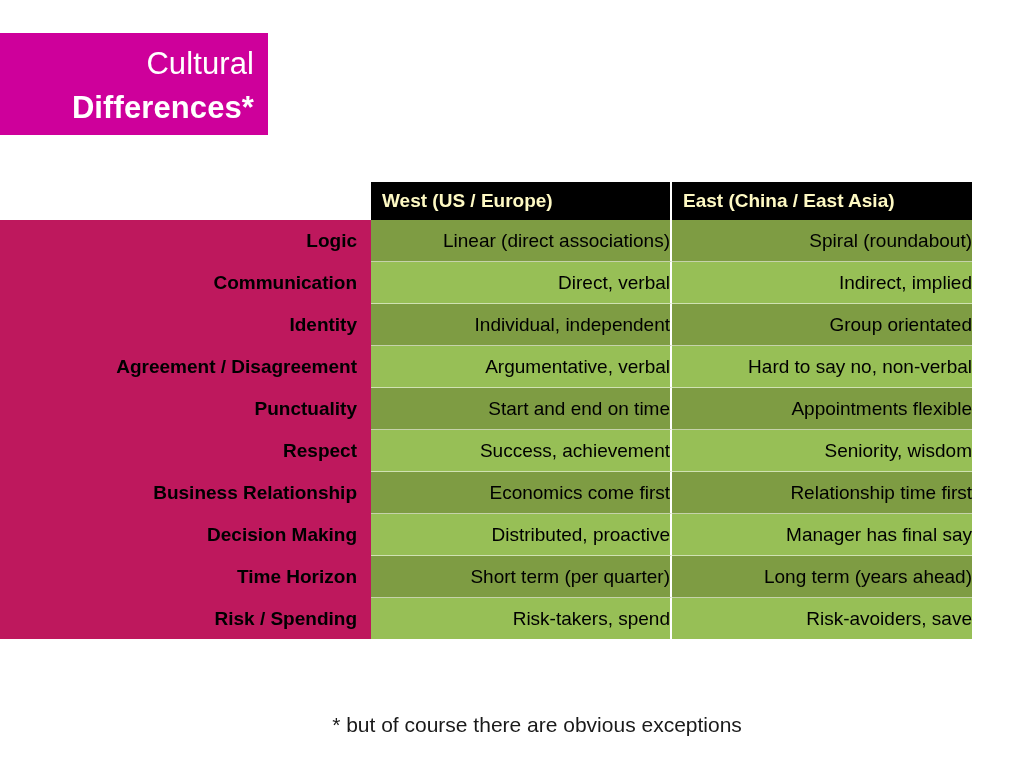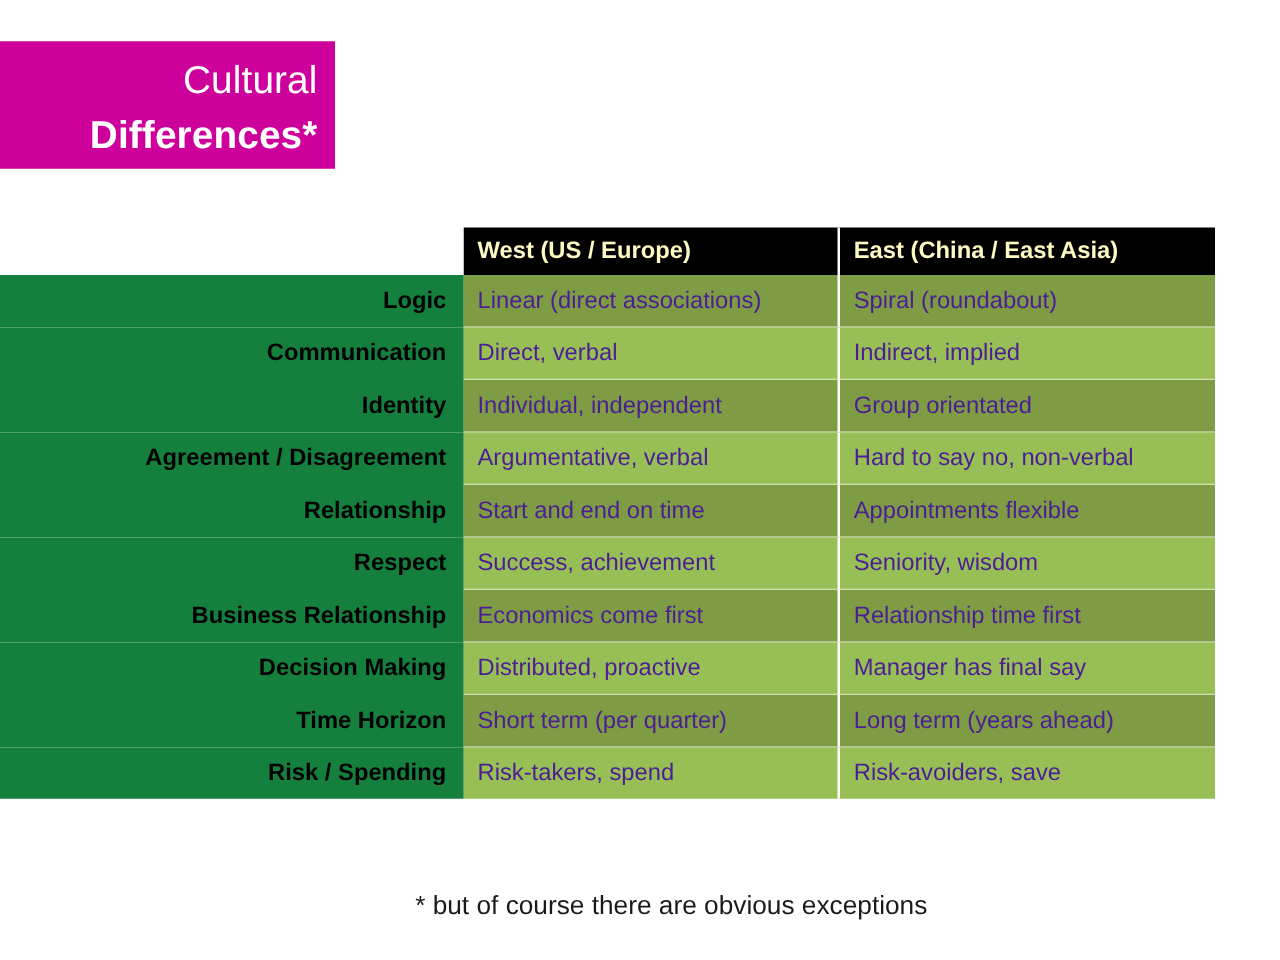--- a/index.html
+++ b/index.html
@@ -79,40 +79,40 @@
     padding: 0 0 0 11px;
     vertical-align: middle;
     text-align: left;
     white-space: nowrap;
     border-right: 2px solid #ffffff;
   }
   .hdr-cell.last { border-right: none; }
 
   
   .row-label {
-    background: #15803d;
+    background: #be185d;
     color: #000000;
     font-size: 19px;
     font-weight: 700;
     text-align: right;
     padding: 0 14px 0 0;
     height: 41px;
     vertical-align: middle;
     white-space: nowrap;
   }
 
   
   .cell {
-    color: #4c1d95;
+    color: #000000;
     font-size: 19px;
     font-weight: 400;
     height: 41px;
     padding: 0 0 0 11px;
     vertical-align: middle;
-    text-align: left;
+    text-align: right;
     white-space: nowrap;
     border-right: 2px solid #ffffff;
     border-bottom: 1px solid rgba(255,255,255,0.55);
   }
   .cell.last { border-right: none; }
   .band-dark  { background: #7E9C43; }
   .band-light { background: #97BF56; }
   tr.row-last .cell { border-bottom: none; }
 
   
@@ -168,21 +168,21 @@
             <th class="row-label">Identity</th>
             <td class="cell band-dark">Individual, independent</td>
             <td class="cell last band-dark">Group orientated</td>
           </tr>
           <tr>
             <th class="row-label">Agreement / Disagreement</th>
             <td class="cell band-light">Argumentative, verbal</td>
             <td class="cell last band-light">Hard to say no, non-verbal</td>
           </tr>
           <tr>
-            <th class="row-label">Relationship</th>
+            <th class="row-label">Punctuality</th>
             <td class="cell band-dark">Start and end on time</td>
             <td class="cell last band-dark">Appointments flexible</td>
           </tr>
           <tr>
             <th class="row-label">Respect</th>
             <td class="cell band-light">Success, achievement</td>
             <td class="cell last band-light">Seniority, wisdom</td>
           </tr>
           <tr>
             <th class="row-label">Business Relationship</th>

